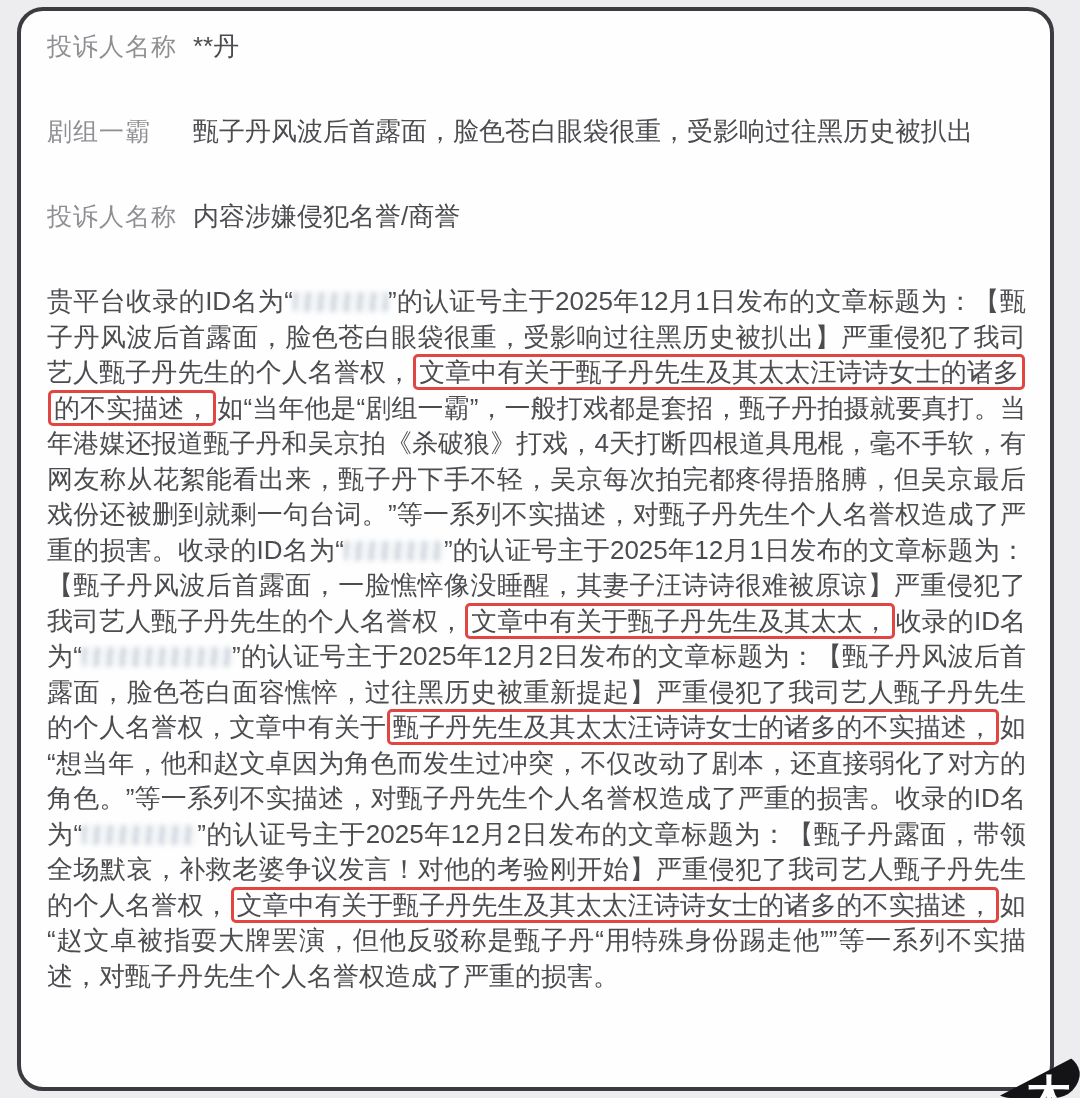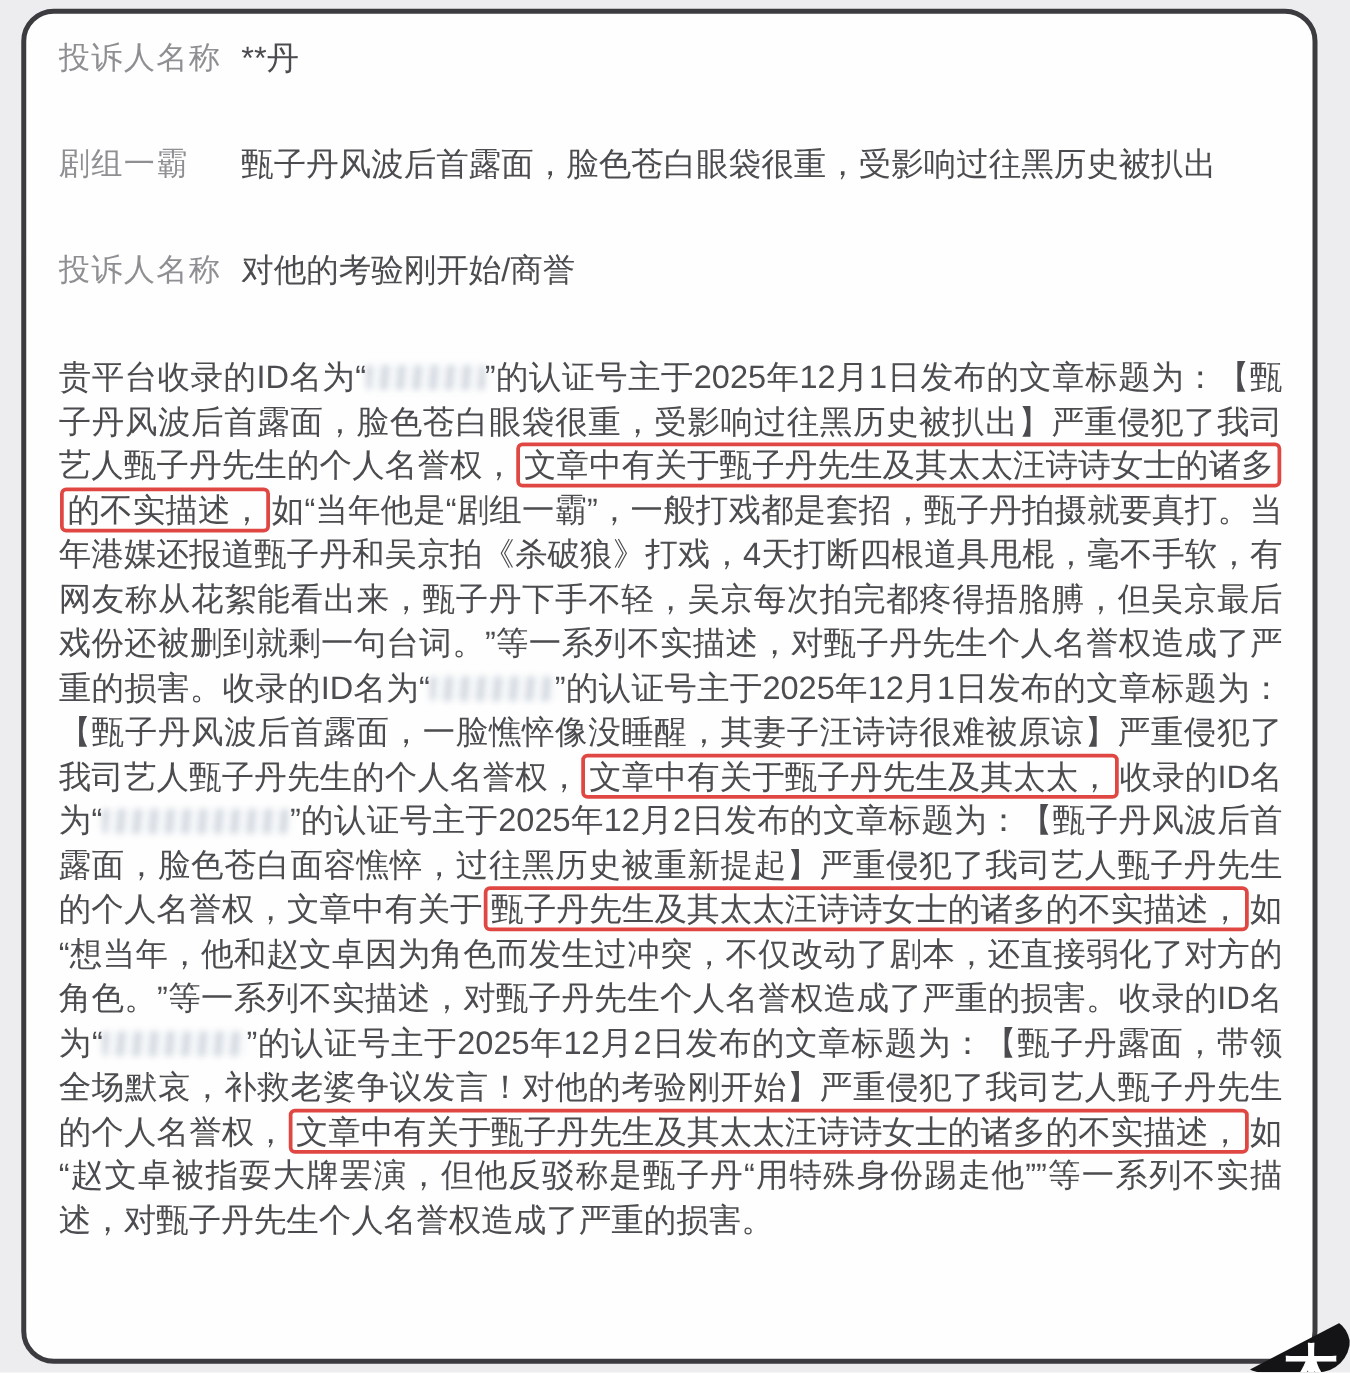--- a/index.html
+++ b/index.html
@@ -99,21 +99,21 @@
     <div class="row-value">**丹</div>
   </div>
 
   <div class="row">
     <div class="row-label">剧组一霸</div>
     <div class="row-value">甄子丹风波后首露面，脸色苍白眼袋很重，受影响过往黑历史被扒出</div>
   </div>
 
   <div class="row">
     <div class="row-label">投诉人名称</div>
-    <div class="row-value">对他的考验刚开始/商誉</div>
+    <div class="row-value">内容涉嫌侵犯名誉/商誉</div>
   </div>
 
   <div class="row">
     <div class="row-value desc"><span class="seg">贵平台收录的ID名为“</span><span class="redacted" style="width: 95px;"></span><span class="seg">”的认证号主于2025年12月1日发布的文章标题为：【甄子丹风波后首露面，脸色苍白眼袋很重，受影响过往黑历史被扒出】严重侵犯了我司艺人甄子丹先生的个人名誉权，</span><span class="seg hl">文章中有关于甄子丹先生及其太太汪诗诗女士的诸多的不实描述，</span><span class="seg">如“当年他是“剧组一霸”，一般打戏都是套招，甄子丹拍摄就要真打。当年港媒还报道甄子丹和吴京拍《杀破狼》打戏，4天打断四根道具甩棍，毫不手软，有网友称从花絮能看出来，甄子丹下手不轻，吴京每次拍完都疼得捂胳膊，但吴京最后戏份还被删到就剩一句台词。”等一系列不实描述，对甄子丹先生个人名誉权造成了严重的损害。收录的ID名为“</span><span class="redacted" style="width: 100px;"></span><span class="seg">”的认证号主于2025年12月1日发布的文章标题为：【甄子丹风波后首露面，一脸憔悴像没睡醒，其妻子汪诗诗很难被原谅】严重侵犯了我司艺人甄子丹先生的个人名誉权，</span><span class="seg hl">文章中有关于甄子丹先生及其太太，</span><span class="seg">收录的ID名为“</span><span class="redacted" style="width: 150px;"></span><span class="seg">”的认证号主于2025年12月2日发布的文章标题为：【甄子丹风波后首露面，脸色苍白面容憔悴，过往黑历史被重新提起】严重侵犯了我司艺人甄子丹先生的个人名誉权，文章中有关于</span><span class="seg hl">甄子丹先生及其太太汪诗诗女士的诸多的不实描述，</span><span class="seg">如“想当年，他和赵文卓因为角色而发生过冲突，不仅改动了剧本，还直接弱化了对方的角色。”等一系列不实描述，对甄子丹先生个人名誉权造成了严重的损害。收录的ID名为“</span><span class="redacted" style="width: 115px;"></span><span class="seg">”的认证号主于2025年12月2日发布的文章标题为：【甄子丹露面，带领全场默哀，补救老婆争议发言！对他的考验刚开始】严重侵犯了我司艺人甄子丹先生的个人名誉权，</span><span class="seg hl">文章中有关于甄子丹先生及其太太汪诗诗女士的诸多的不实描述，</span><span class="seg">如“赵文卓被指耍大牌罢演，但他反驳称是甄子丹“用特殊身份踢走他””等一系列不实描述，对甄子丹先生个人名誉权造成了严重的损害。</span></div>
   </div>
 
 </div>
 
 <div class="watermark">
   <span class="wm-glyph">木</span>

